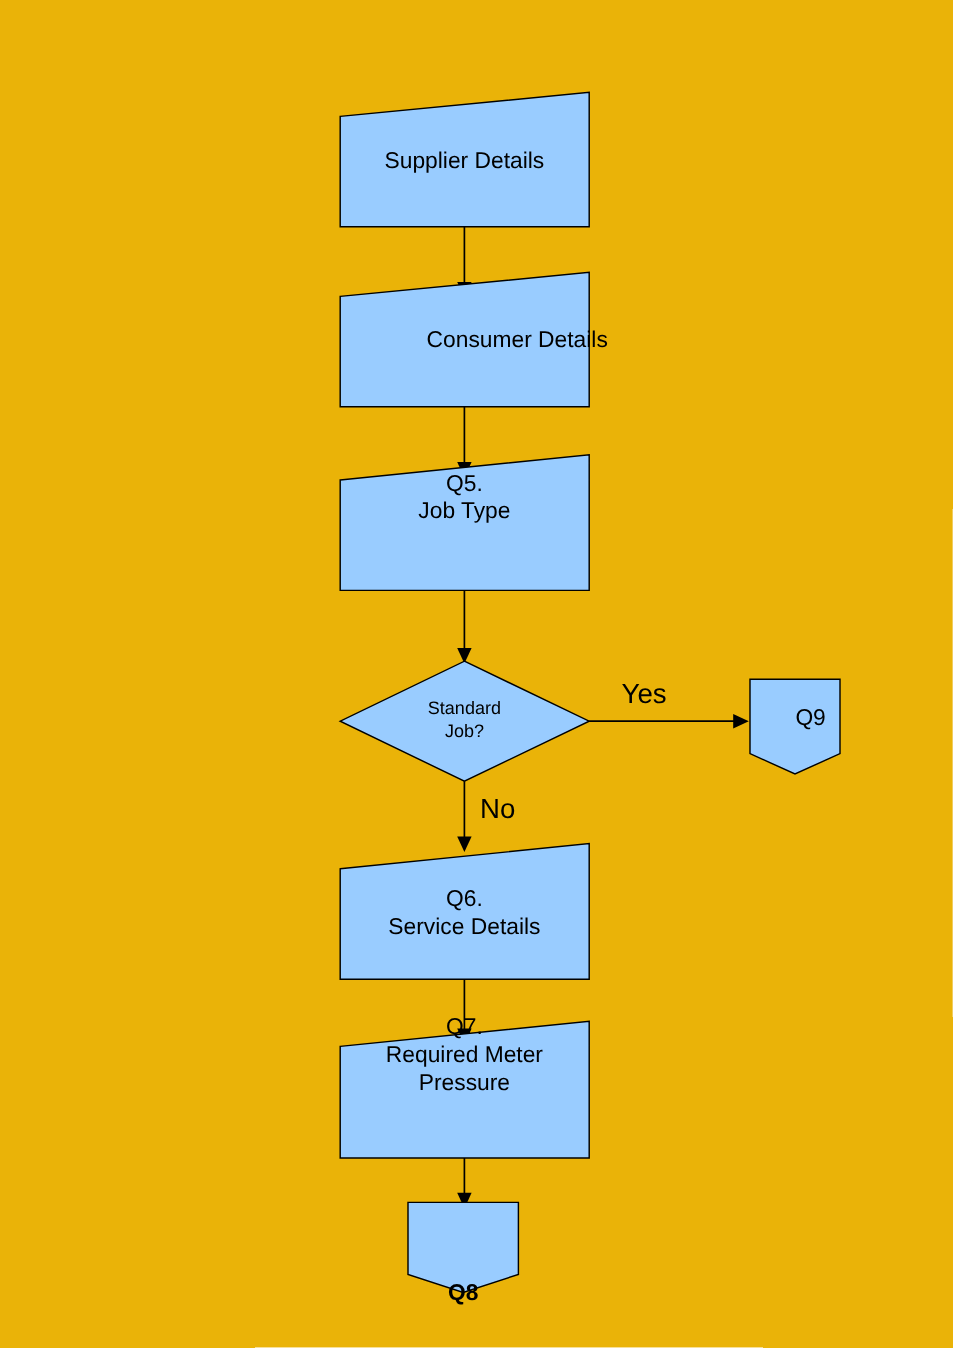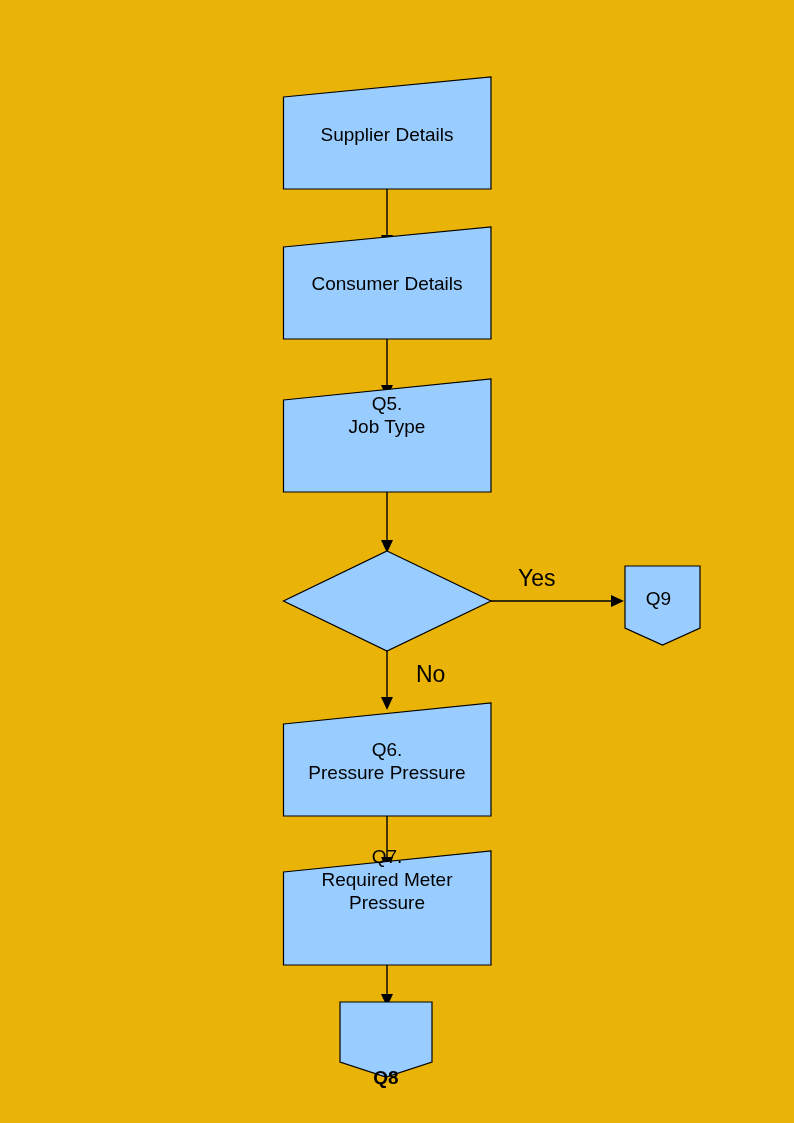--- a/index.html
+++ b/index.html
@@ -103,34 +103,36 @@
     <polygon class="shape-fill" points="283.5,872 491,851 491,965 283.5,965"></polygon>
 
     <line class="connector-line" x1="387" y1="965" x2="387" y2="995"></line>
     <polygon class="arrow-head" points="381,994 393,994 387,1007"></polygon>
 
     <polygon class="shape-fill" points="340,1002 432,1002 432,1062 386,1077 340,1062"></polygon>
   </svg>
 
   <div class="node-label" style="left:283px; top:123px; width:208px;">Supplier Details</div>
 
-  <div class="node-label" style="left:283px; top:272px; width:208px;">Consumer Details</div>
+  <div class="node-label" style="left:283px; top:272px; width:208px;padding-left:44px;">Consumer Details</div>
 
   <div class="node-label" style="left:283px; top:392px; width:208px;">Q5.
 Job Type</div>
 
+  <div class="node-label small" style="left:283px; top:581px; width:208px;">Standard
+Job?</div>
 
-  <div class="node-label" style="left:621px; top:587px; width:75px;">Q9</div>
+  <div class="node-label" style="left:638px; top:587px; width:75px;">Q9</div>
 
   <div class="node-label" style="left:283px; top:738px; width:208px;">Q6.
-Pressure Pressure</div>
+Service Details</div>
 
   <div class="node-label" style="left:283px; top:845px; width:208px;">Q7.
 Required Meter
 Pressure</div>
 
   <div class="node-label" style="left:340px; top:1066px; width:92px;font-weight:bold;">Q8</div>
 
   <div class="edge-label" style="left:518px; top:567px;">Yes</div>
 
-  <div class="edge-label" style="left:416px; top:663px;">No</div>
+  <div class="edge-label" style="left:400px; top:663px;">No</div>
 
 </div>
 
 </body></html>

